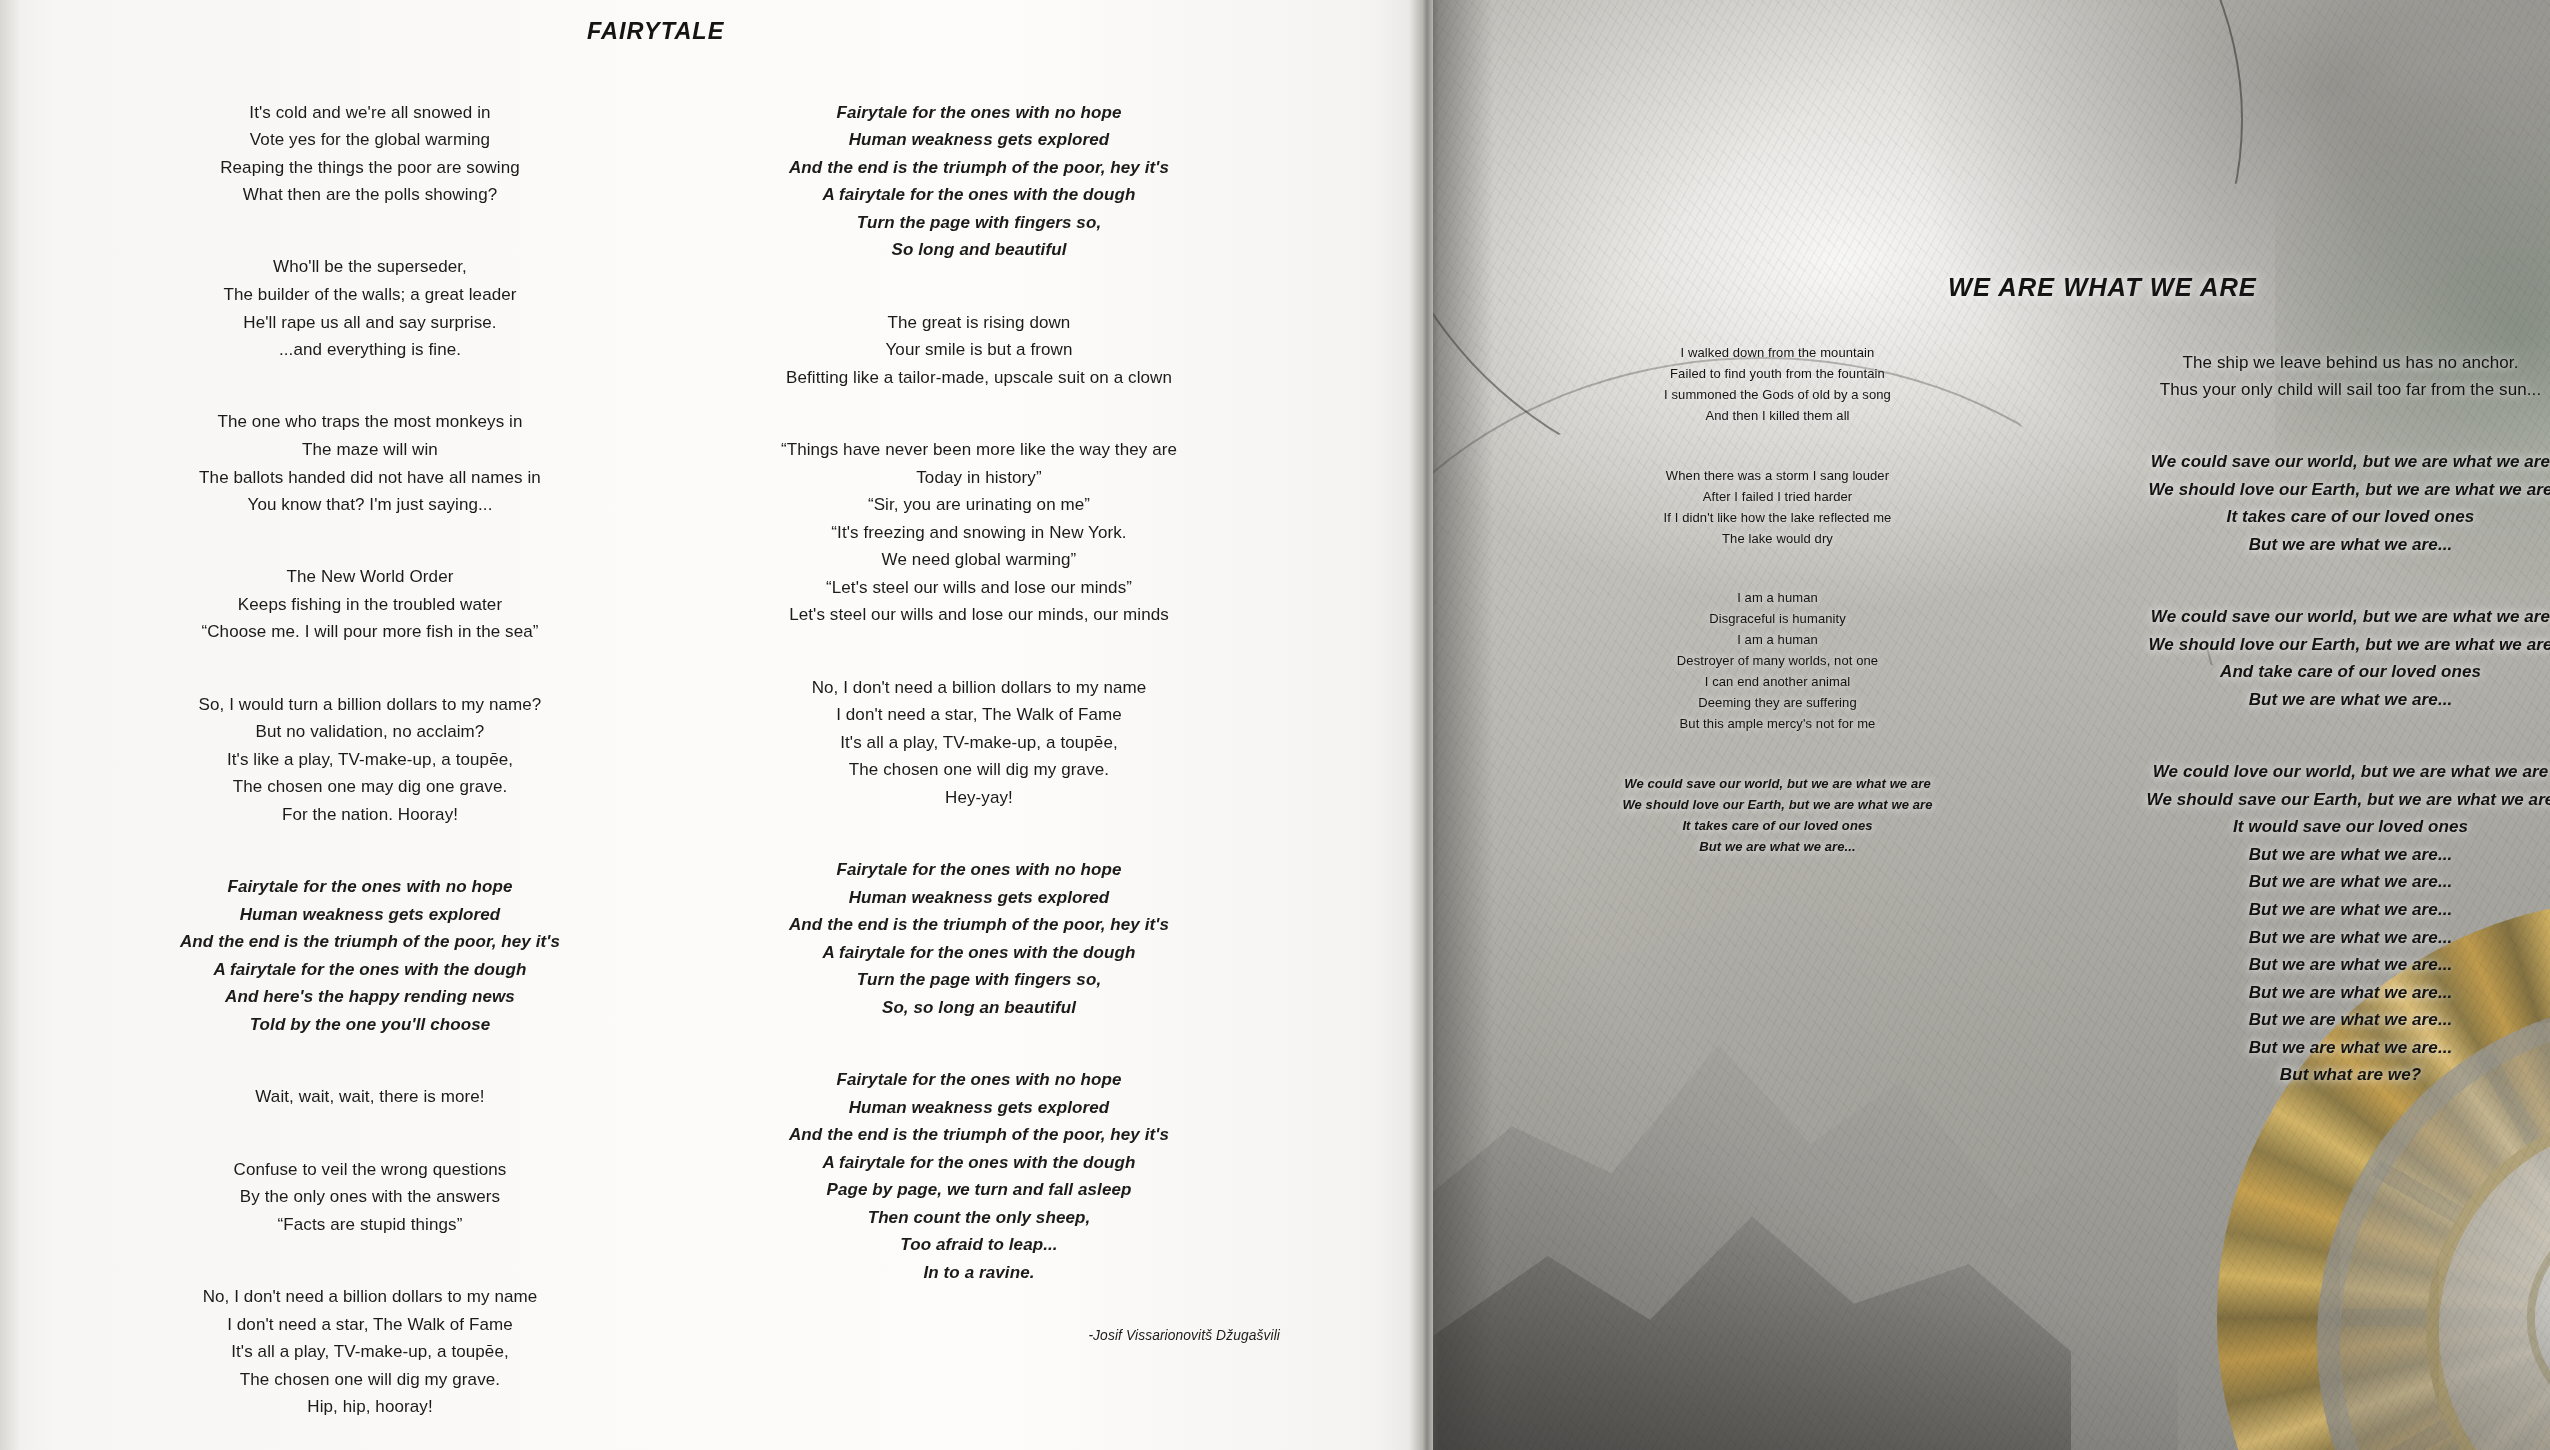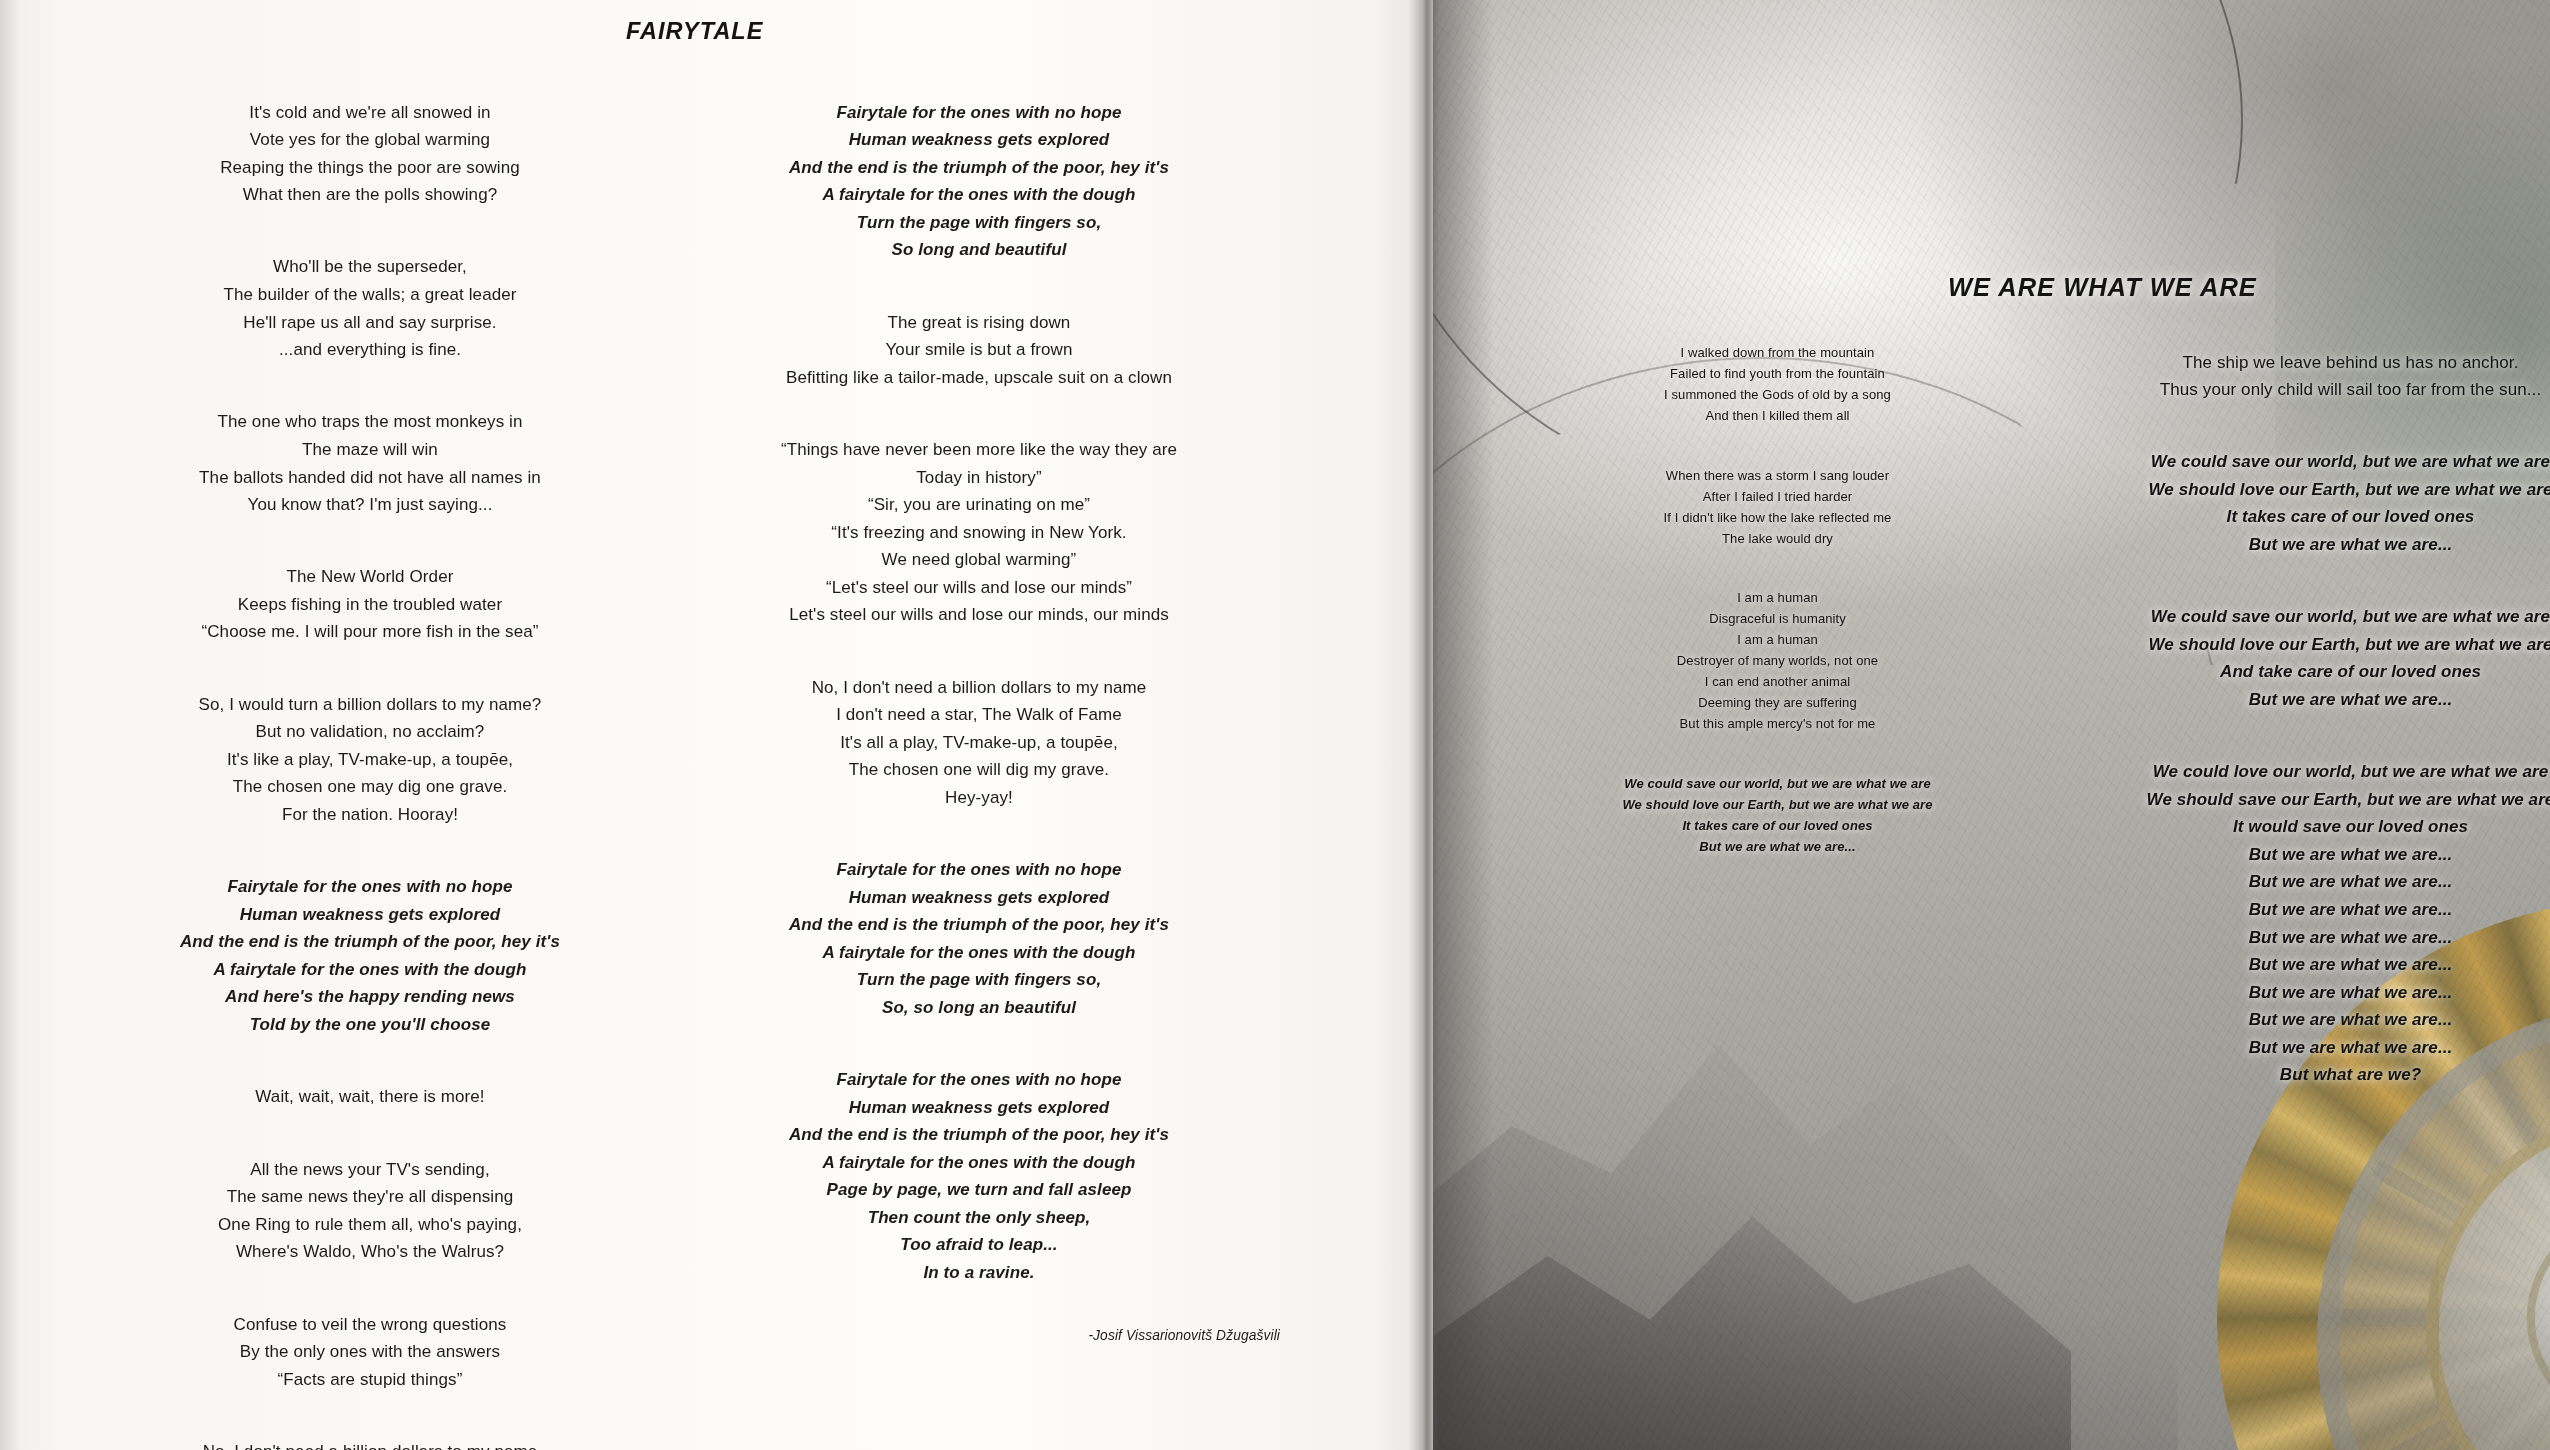--- a/index.html
+++ b/index.html
@@ -180,21 +180,20 @@
     letter-spacing: 0.1px;
   }
   .title-left {
     position: absolute;
     left: 587px; top: 18.4px;
     font-size: 23.5px;
     font-weight: bold;
     font-style: italic;
     letter-spacing: 1px;
     color: #141414;
-    margin-left: 39px;
   }
   .title-right {
     position: absolute;
     left: 515px; top: 273px;
     font-size: 25.5px;
     font-weight: bold;
     font-style: italic;
     letter-spacing: 1px;
     color: #141414;
     z-index: 4;
@@ -245,24 +244,20 @@
 It's like a play, TV-make-up, a toupēe,
 The chosen one may dig one grave.
 For the nation. Hooray!</p>
       <p class="stanza chorus">Fairytale for the ones with no hope
 Human weakness gets explored
 And the end is the triumph of the poor, hey it's
 A fairytale for the ones with the dough
 And here's the happy rending news
 Told by the one you'll choose</p>
       <p class="stanza">Wait, wait, wait, there is more!</p>
-      <p class="stanza">All the news your TV's sending,
-The same news they're all dispensing
-One Ring to rule them all, who's paying,
-Where's Waldo, Who's the Walrus?</p>
       <p class="stanza">Confuse to veil the wrong questions
 By the only ones with the answers
 “Facts are stupid things”</p>
       <p class="stanza">No, I don't need a billion dollars to my name
 I don't need a star, The Walk of Fame
 It's all a play, TV-make-up, a toupēe,
 The chosen one will dig my grave.
 Hip, hip, hooray!</p>
     </div>
 

